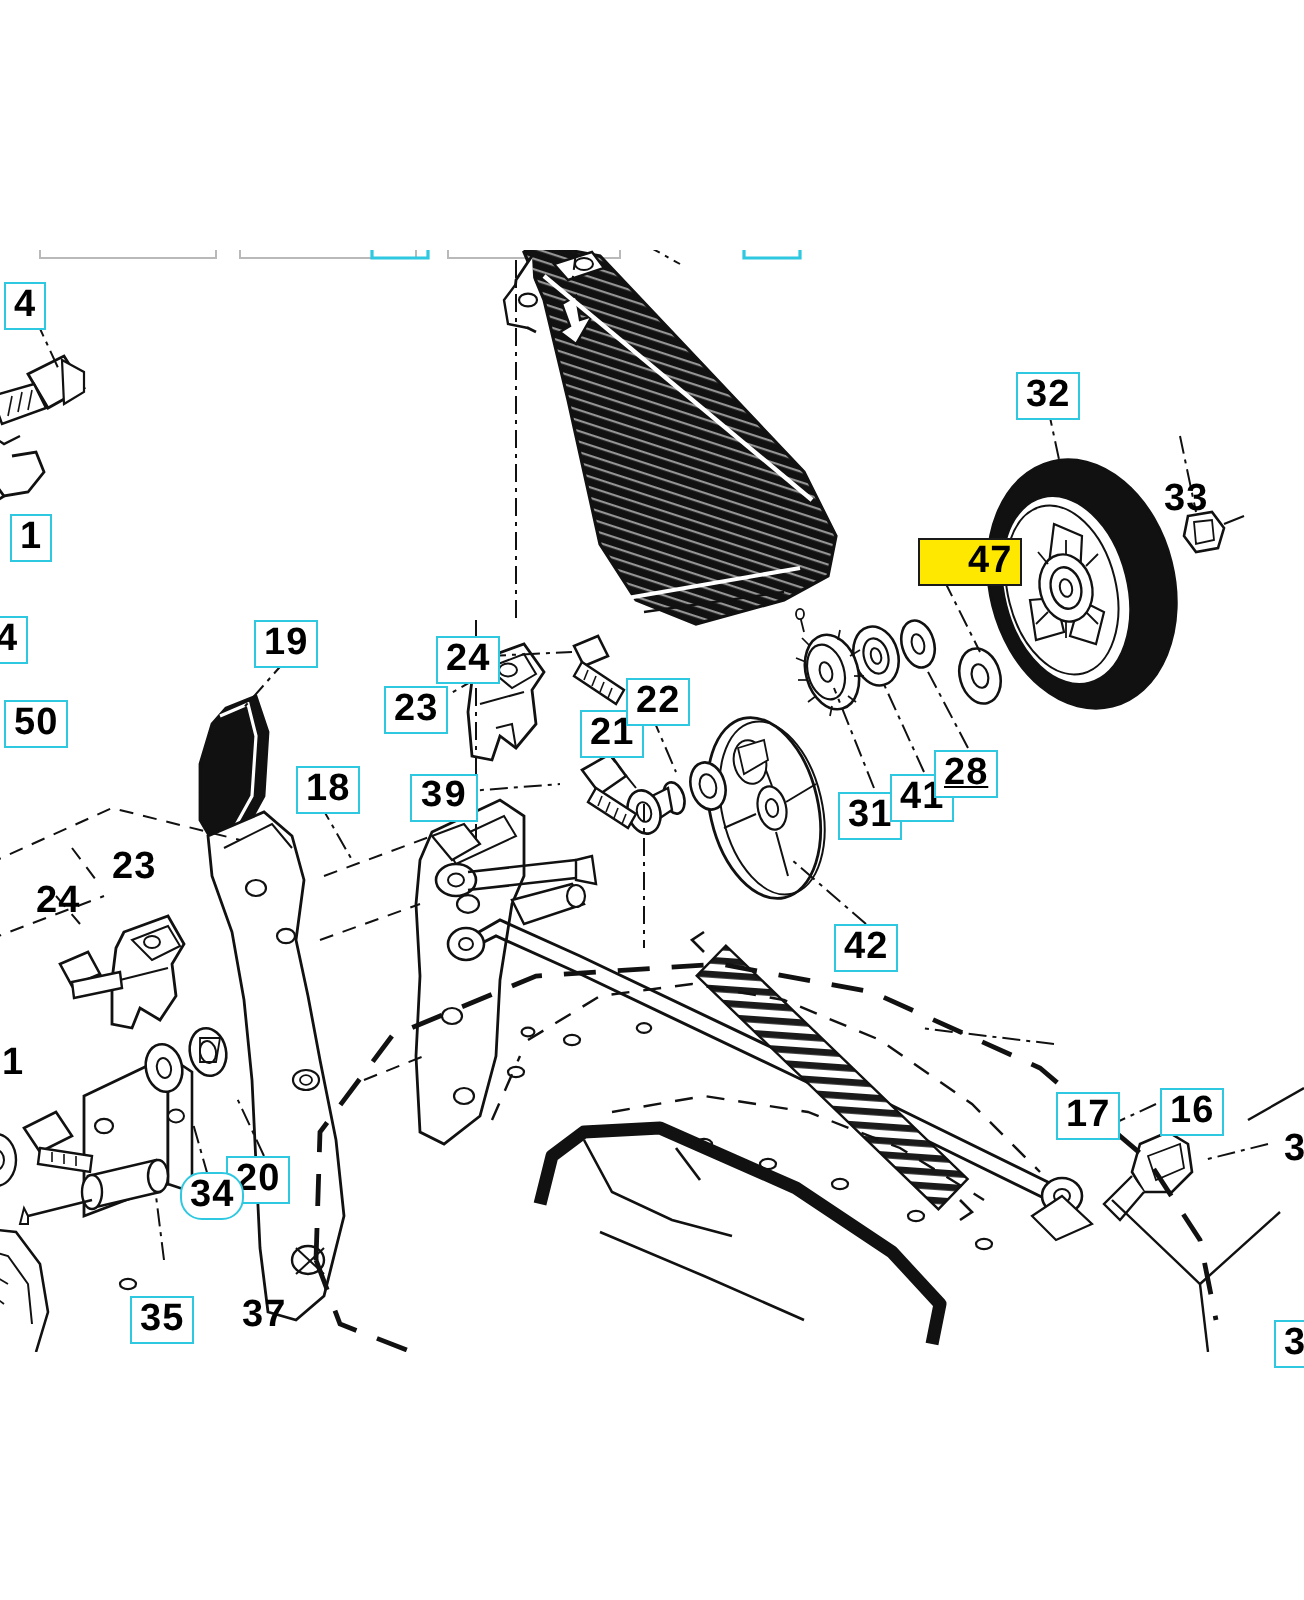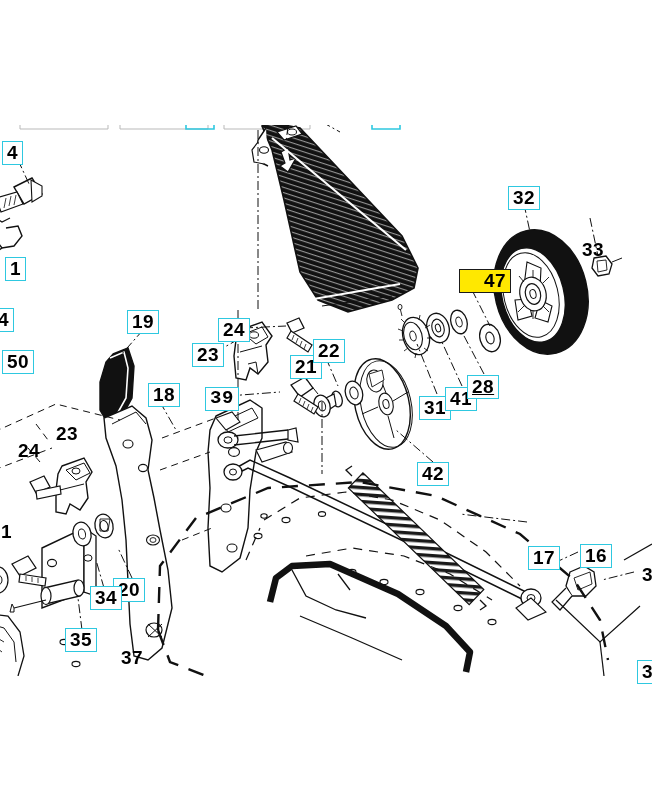--- a/index.html
+++ b/index.html
@@ -425,19 +425,19 @@
     <div class="callout hl" style="left:459px; top:269px;">47</div>
     <div class="callout box" style="left:508px; top:186px;">32</div>
     <div class="callout plain" style="left:578px; top:203px;margin-top:36px;">33</div>
     <div class="callout box" style="left:528px; top:514px;margin-top:32px;">17</div>
     <div class="callout box" style="left:580px; top:544px;">16</div>
     <div class="callout plain" style="left:638px; top:564px;">3</div>
     <div class="callout plain" style="left:52px;  top:423px;">23</div>
     <div class="callout plain" style="left:14px;  top:440px;">24</div>
     <div class="callout plain" style="left:-3px;  top:521px;">1</div>
     <div class="callout box" style="left:113px; top:578px;">20</div>
-    <div class="callout box" style="left:90px;  top:586px;">34</div>
-    <div class="callout box" style="left:65px;  top:628px;">35</div>
+    <div class="callout box" style="left:90px;  top:586px;border-radius:11px;">34</div>
+    <div class="callout box" style="left:65px;  top:648px;">35</div>
     <div class="callout plain" style="left:117px; top:647px;">37</div>
     <div class="callout box" style="left:637px; top:660px;">3</div>
 
   </div>
 </div>
 
 </body></html>

